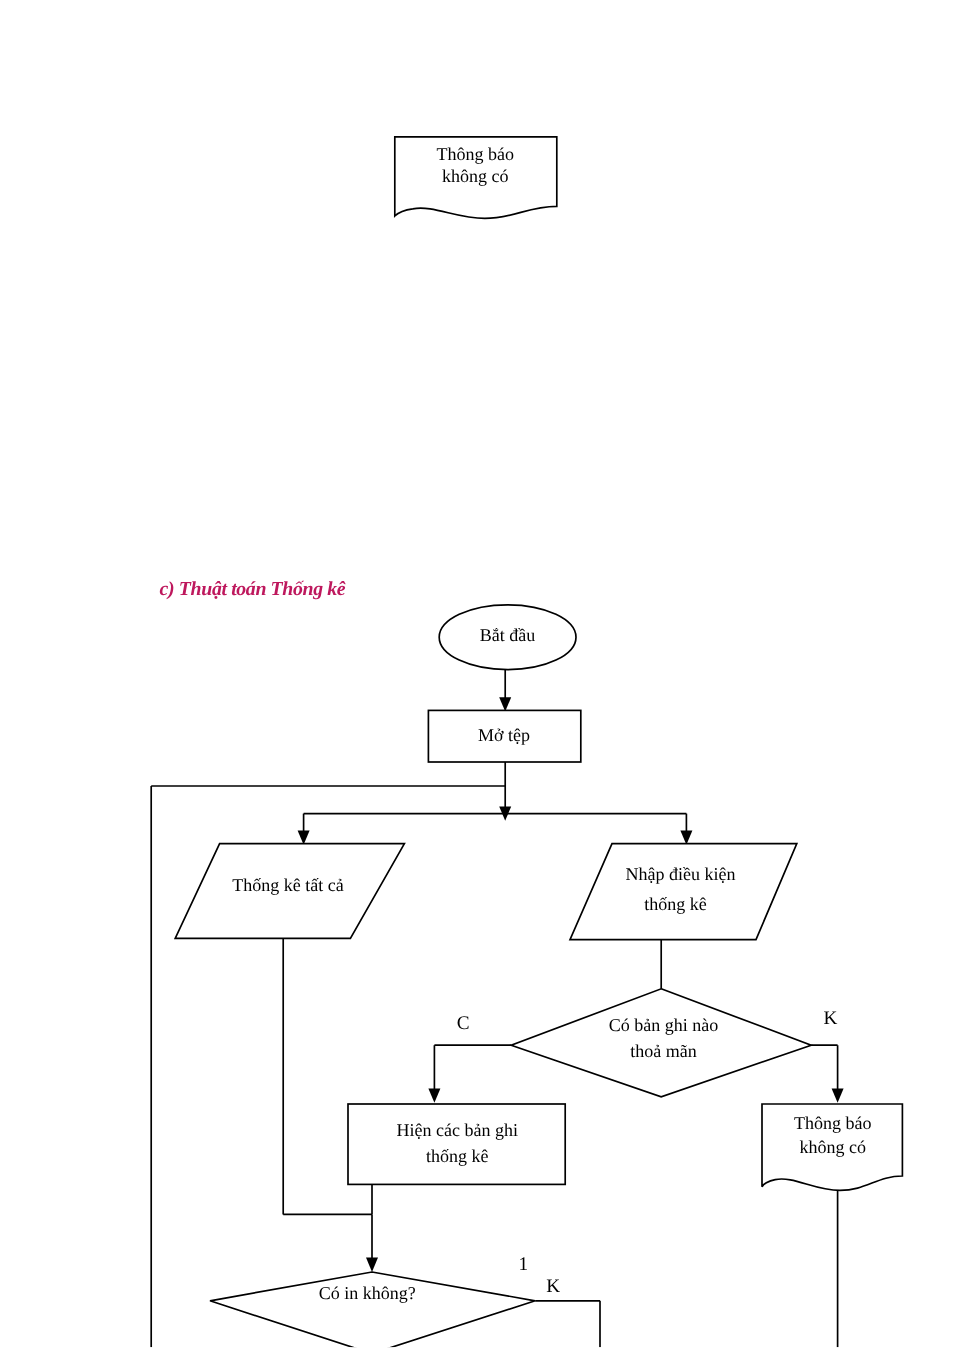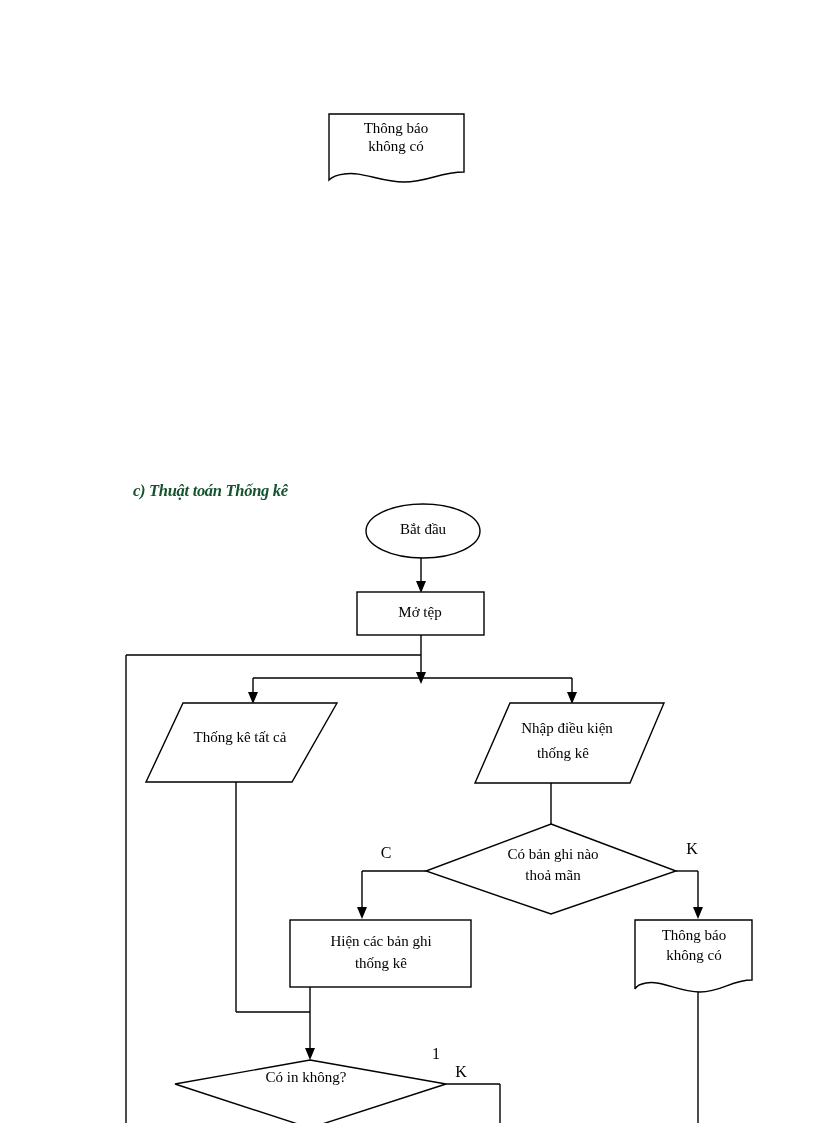--- a/index.html
+++ b/index.html
@@ -59,21 +59,21 @@
   .section-heading {
     position: absolute;
     left: 133px;
     top: 481px;
     font-family: "Liberation Serif", "DejaVu Serif", serif;
     font-weight: bold;
     font-style: italic;
     font-size: 16.5px;
     letter-spacing: -0.3px;
     white-space: nowrap;
-    color: #14532d;
+    color: #be185d;
   }
 </style>
 </head>
 <body>
 
 <div id="page">
 
   <div class="section-heading">c) Thuật toán Thống kê</div>
 
   <svg id="diagram-svg" viewBox="0 0 816 1123">

